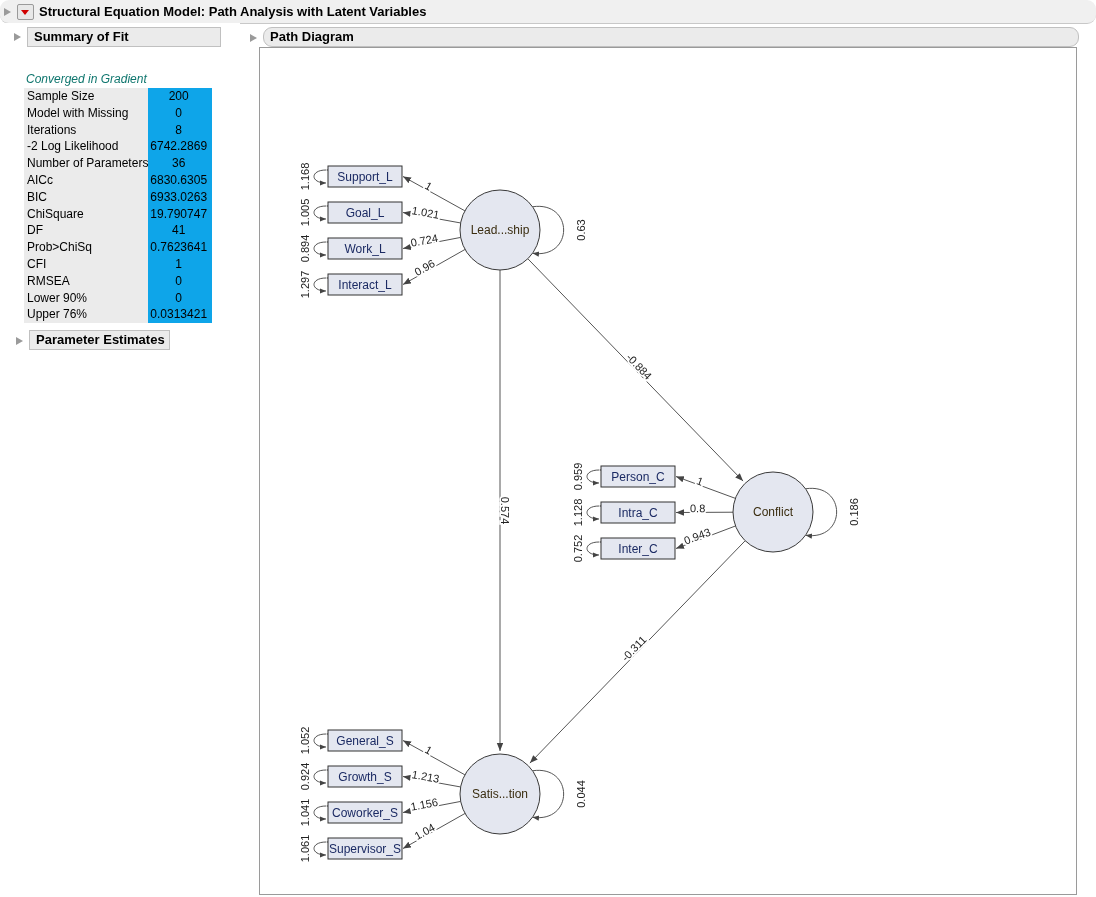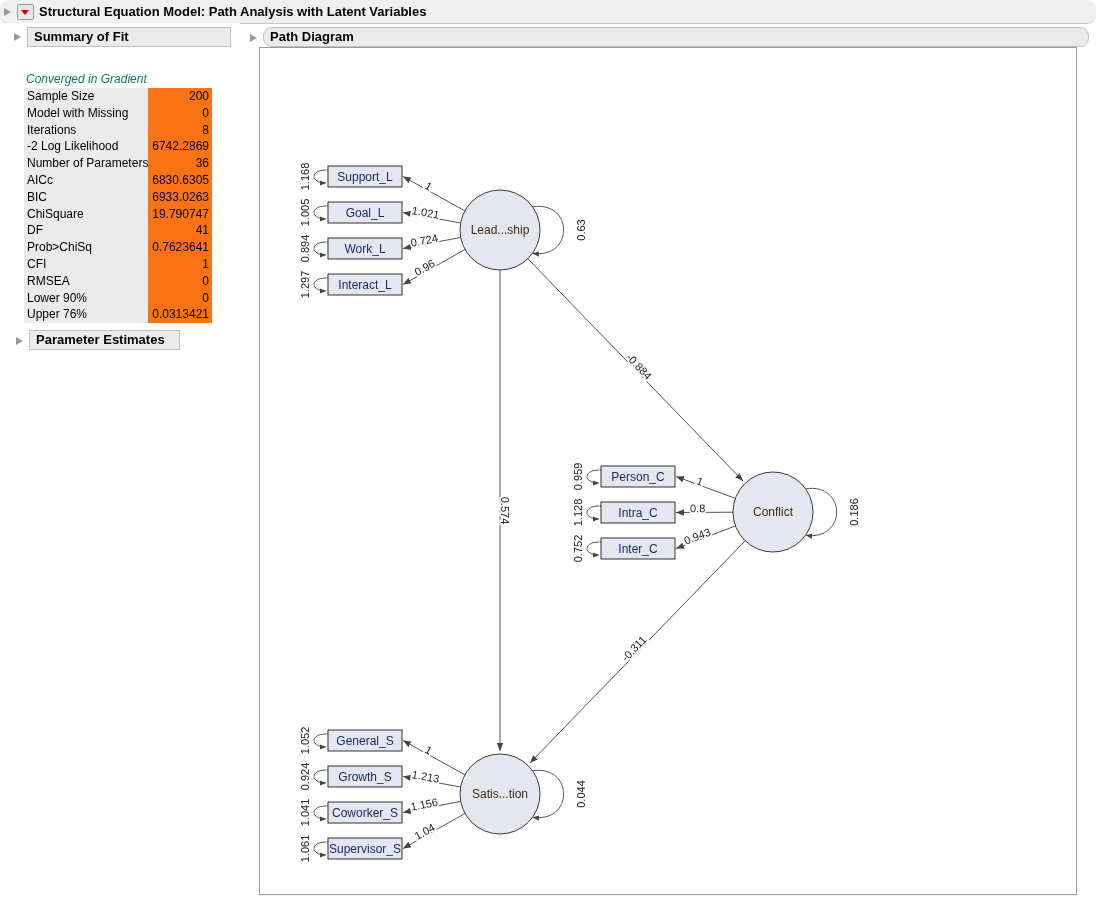--- a/index.html
+++ b/index.html
@@ -50,36 +50,36 @@
 
   
   #leftpanel{position:absolute;left:0;top:23px;width:240px;height:874px;background:#fff;}
 
   .section-head{
     display:flex;align-items:center;height:19px;margin-top:4px;
   }
   .section-title{
     font-weight:bold;font-size:13px;
     background:#ebebeb;border:1px solid #c0c0c0;
-    padding:1px 14px 1px 6px;
+    padding:1px 4px 1px 6px;
     line-height:16px;
     white-space:nowrap;
   }
   #summary-head .section-title{width:182px;}
 
   
   #summary-body{position:absolute;left:24px;top:48px;width:200px;}
   #converged{font-style:italic;font-size:12px;padding:1px 0 2px 2px;color:#0f766e;}
   table.fit{border-collapse:collapse;width:188px;}
   table.fit td{
     font-size:12px;padding:0px 0px;height:16.8px;line-height:16.8px;
     background:#ebebeb;
   }
   table.fit td.lbl{text-align:left;padding-left:3px;width:120px;white-space:nowrap;}
-  table.fit td.val{text-align:right;padding-right:3px;background:#f97316;white-space:nowrap;}
+  table.fit td.val{text-align:center;padding-right:3px;background:#0ea5e9;white-space:nowrap;}
 
   #pe-head{position:absolute;left:12px;top:307px;display:flex;align-items:center;}
   #pe-head .section-title{font-size:13px;}
 
   
   #pd-head{position:absolute;left:246px;top:27px;display:flex;align-items:center;}
   #pd-head .section-title{width:804px;border-radius:9px;}
   #pd-frame{
     position:absolute;left:259px;top:47px;width:816px;height:846px;
     background:#fff;border:1px solid #9a9a9a;

